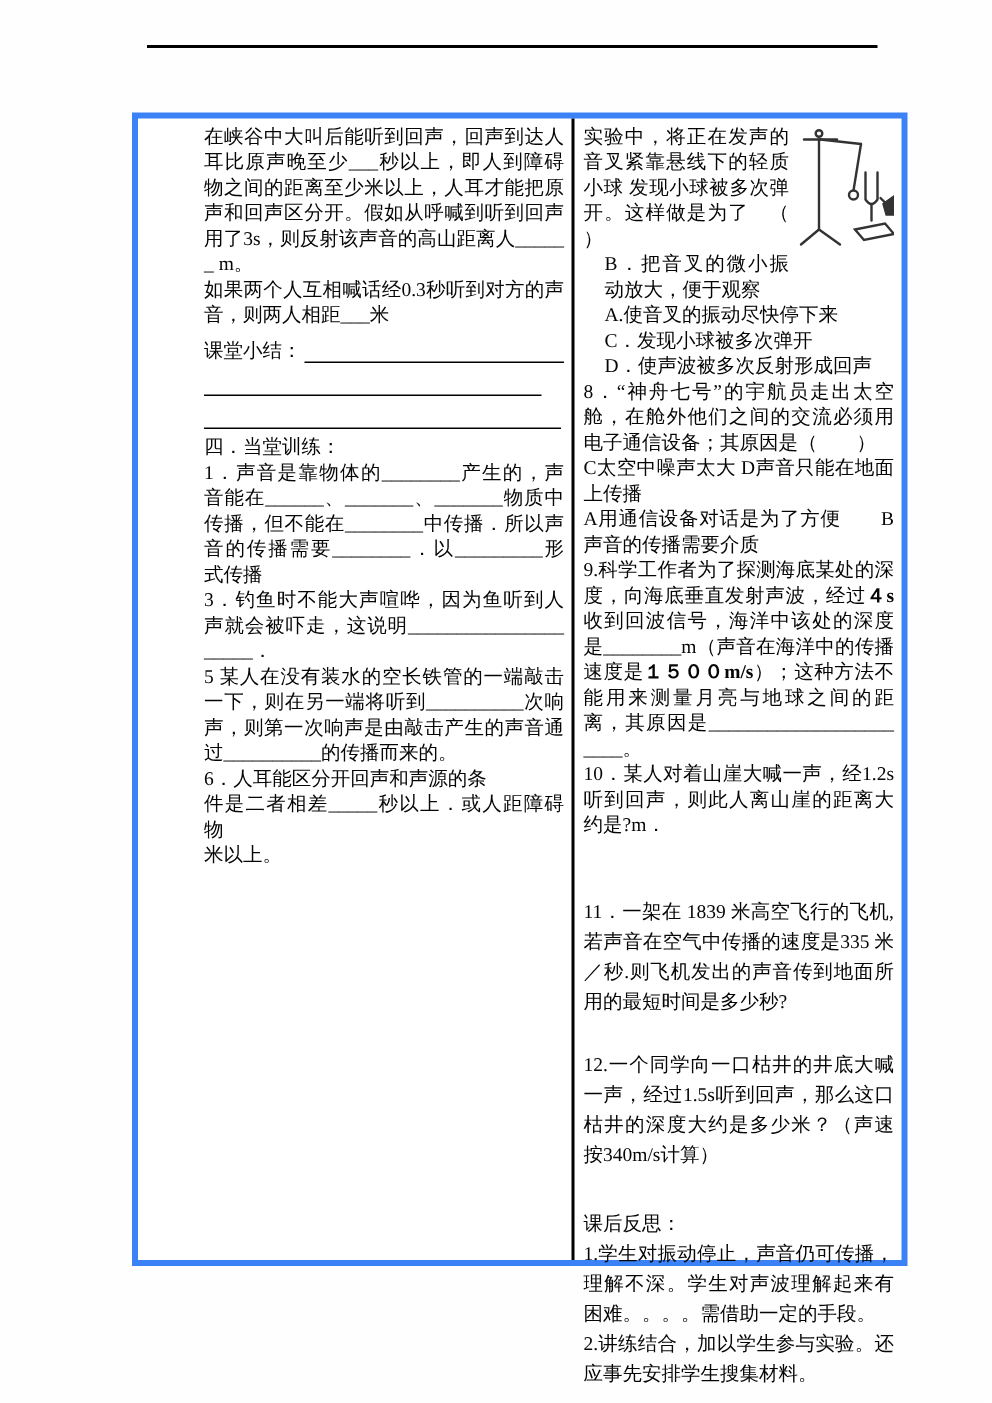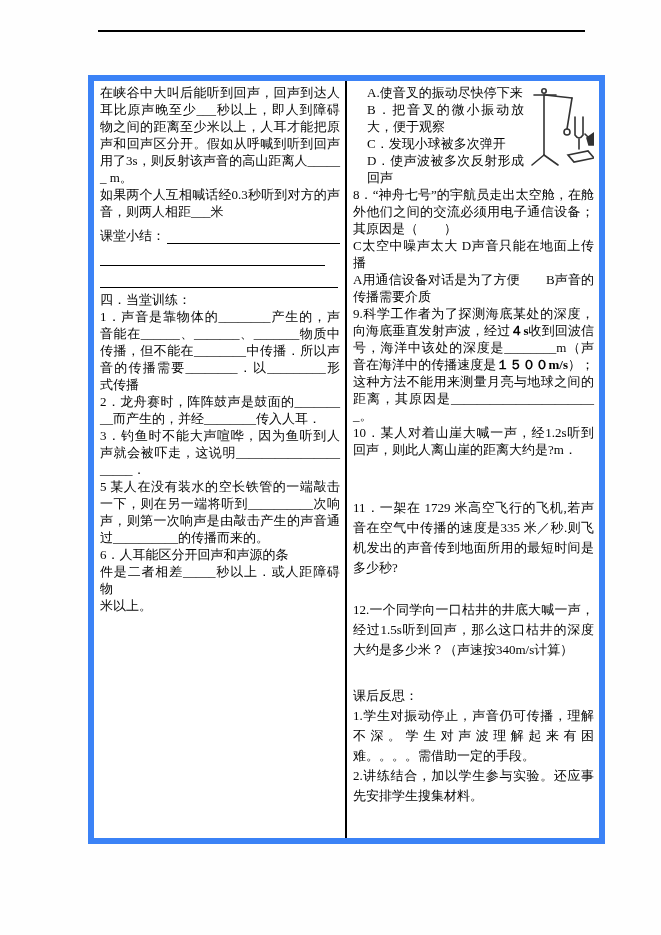--- a/index.html
+++ b/index.html
@@ -4,21 +4,21 @@
 <style>
   html,body { margin:0; padding:0; background:#fff; }
   .page {
     position:relative; width:661px; height:935px; background:#fefefe;
     font-family:"Liberation Serif","DejaVu Serif",serif;
     color:#050505; overflow:hidden;
   }
   .top-rule { position:absolute; left:98px; top:30px; width:487px; height:2px; background:#000; }
   .sheet {
     position:absolute; left:88px; top:75px; width:517px; height:769px;
-    border:6px solid #3b82f6; display:flex; box-sizing:border-box; background:#fff;
+    border:4px solid #3b82f6; display:flex; box-sizing:border-box; background:#fff;padding-left:38px;
   }
   .col { box-sizing:border-box; padding:3px 5px 3px 6px; }
   .col-left { width:253px; border-right:2px solid #000; }
   .col-right { flex:1; }
   p { margin:0; font-size:13px; line-height:17px; text-align:justify; word-break:break-all; }
   .preline { white-space:pre-line; }
   .sec-title { margin-top:3px; }
   .opt { padding-left:14px; }
   .summary-row { display:flex; align-items:flex-end; height:21px; margin-top:3px;text-align:right; }
   .summary-row .lbl { font-size:13px; line-height:17px; white-space:nowrap; }
@@ -48,21 +48,20 @@
       <p>在峡谷中大叫后能听到回声，回声到达人耳比原声晚至少___秒以上，即人到障碍物之间的距离至少米以上，人耳才能把原声和回声区分开。假如从呼喊到听到回声用了3s，则反射该声音的高山距离人______ m。</p>
       <p>如果两个人互相喊话经0.3秒听到对方的声音，则两人相距___米</p>
       <div class="summary-row">
         <span class="lbl">课堂小结：</span>
         <span class="fill"></span>
       </div>
       <div class="blank-line w1"></div>
       <div class="blank-line w2"></div>
       <p class="sec-title">四．当堂训练：</p>
       <p>1．声音是靠物体的________产生的，声音能在______、_______、_______物质中传播，但不能在________中传播．所以声音的传播需要________．以_________形式传播</p>
-      <p>2．龙舟赛时，阵阵鼓声是鼓面的_________而产生的，并经________传入人耳．</p>
       <p>3．钓鱼时不能大声喧哗，因为鱼听到人声就会被吓走，这说明_____________________．</p>
       <p>5 某人在没有装水的空长铁管的一端敲击一下，则在另一端将听到__________次响声，则第一次响声是由敲击产生的声音通过__________的传播而来的。</p>
       <p class="preline">6．人耳能区分开回声和声源的条
 件是二者相差_____秒以上．或人距障碍物
 米以上。</p>
     </div>
 
     <div class="col col-right">
       <div class="q7wrap">
         <svg class="fig" viewBox="0 0 66 84">
@@ -75,32 +74,33 @@
             <line x1="17" y1="10" x2="44" y2="13"></line>
             <line x1="44" y1="13" x2="39" y2="44"></line>
             <circle cx="39" cy="47" r="3" fill="#fff"></circle>
             <path d="M47,32 L47,50 Q51,56 55,50 L55,32"></path>
             <line x1="51" y1="54" x2="51" y2="64"></line>
             <polygon points="40,70 60,66 66,73 46,77" fill="#fff"></polygon>
             <line x1="64" y1="56" x2="57" y2="49"></line>
             <polygon points="59,53 66,48 66,60 61,60" fill="#333" stroke="#333"></polygon>
           </g>
         </svg>
+        <p>实验中，将正在发声的音叉紧靠悬线下的轻质小球 发现小球被多次弹开。这样做是为了　（　　）</p>
+        <p class="opt">B．把音叉的微小振动放大，便于观察</p>
         <p class="opt">A.使音叉的振动尽快停下来</p>
-        <p class="opt">B．把音叉的微小振动放大，便于观察</p>
       </div>
       <p class="opt">C．发现小球被多次弹开</p>
       <p class="opt">D．使声波被多次反射形成回声</p>
       <p>8．“神舟七号”的宇航员走出太空舱，在舱外他们之间的交流必须用电子通信设备；其原因是（　　）</p>
       <p>C太空中噪声太大 D声音只能在地面上传播</p>
       <p>A用通信设备对话是为了方便　　B声音的传播需要介质</p>
       <p><span>9.科学工作者为了探测海底某处的深度，向海底垂直发射声波，经过</span><b>４s</b><span>收到回波信号，海洋中该处的深度是________m（声音在海洋中的传播速度是</span><b>１５００m/s</b><span>）；这种方法不能用来测量月亮与地球之间的距离，其原因是_______________________。</span></p>
       <p>10．某人对着山崖大喊一声，经1.2s听到回声，则此人离山崖的距离大约是?m．</p>
       <div class="spacer-a"></div>
-      <p class="wide">11．一架在 1729 米高空飞行的飞机,若声音在空气中传播的速度是335 米／秒.则飞机发出的声音传到地面所用的最短时间是多少秒?</p>
+      <p class="wide">11．一架在 1839 米高空飞行的飞机,若声音在空气中传播的速度是335 米／秒.则飞机发出的声音传到地面所用的最短时间是多少秒?</p>
       <div class="spacer-b"></div>
       <p class="wide">12.一个同学向一口枯井的井底大喊一声，经过1.5s听到回声，那么这口枯井的深度大约是多少米？（声速按340m/s计算）</p>
       <div class="spacer-c"></div>
       <p class="wide">课后反思：</p>
       <p class="wide">1.学生对振动停止，声音仍可传播，理解不深。学生对声波理解起来有困难。。。。需借助一定的手段。</p>
       <p class="wide">2.讲练结合，加以学生参与实验。还应事先安排学生搜集材料。</p>
     </div>
 
   </div>
 </div>

